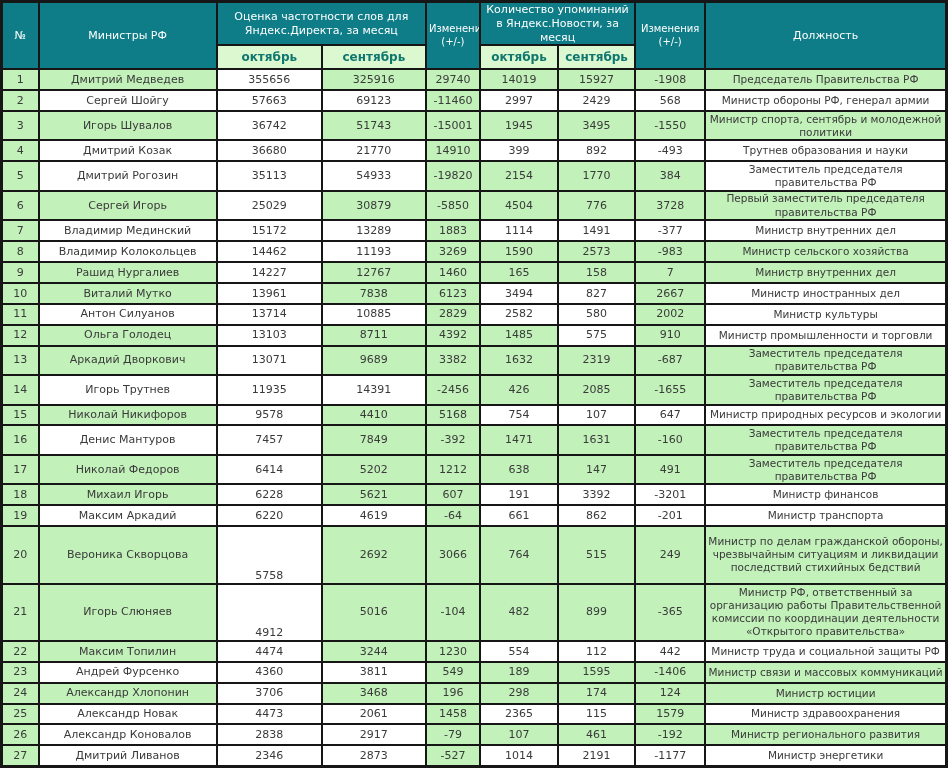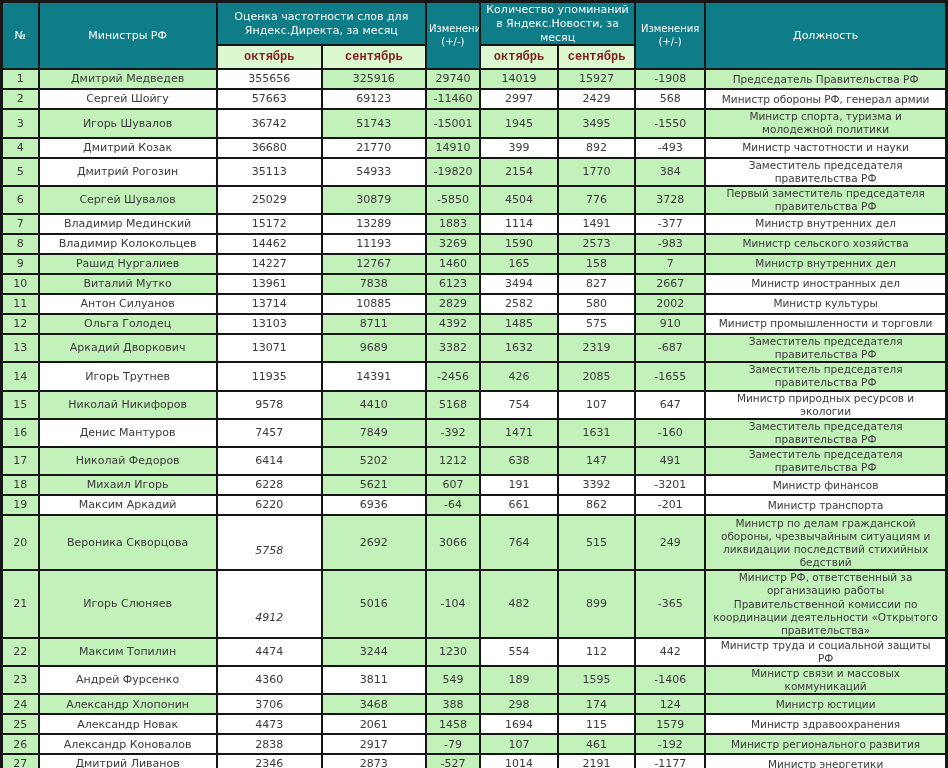--- a/index.html
+++ b/index.html
@@ -17,33 +17,33 @@
     text-align:center;vertical-align:middle;
     padding:0 2px;line-height:1.25;
   }
   table{border:3px solid var(--border);}
   thead th{
     background:var(--teal);color:var(--header-text);
     font-weight:normal;font-size:11px;
   }
   thead th.changes{font-size:10px;}
   thead tr.subrow th{
-    background:var(--subgreen);color:#7f1d1d;
-    font-size:12px;font-weight:bold;height:22px;font-family:Liberation Mono, monospace;
+    background:var(--subgreen);color:#0f766e;
+    font-size:12px;font-weight:bold;height:22px;
   }
   tbody td{
     color:var(--text);font-size:11px;
   }
   tbody td.g{background:var(--green);}
   tbody td.w{background:#ffffff;}
   tbody tr{height:20px;}
   tbody tr.tall{height:55px;}
   td.num{font-size:11px;}
-  td.pos{font-size:10.5px;padding:0 7px;}
-  td.vbottom{vertical-align:bottom;padding-bottom:12px;font-style:italic;}
+  td.pos{font-size:10.5px;padding:0 0;}
+  td.vbottom{vertical-align:bottom;padding-bottom:0;}
   col.c-num{width:37px;}
   col.c-name{width:178px;}
   col.c-doct{width:105px;}
   col.c-dsep{width:104px;}
   col.c-chg1{width:54px;}
   col.c-noct{width:78px;}
   col.c-nsep{width:77px;}
   col.c-chg2{width:70px;}
   col.c-pos{width:241px;}
 </style>
@@ -105,47 +105,47 @@
         </tr>
         <tr>
           <td class="g num">3</td>
           <td class="g">Игорь Шувалов</td>
           <td class="w">36742</td>
           <td class="g">51743</td>
           <td class="g">-15001</td>
           <td class="g">1945</td>
           <td class="g">3495</td>
           <td class="g">-1550</td>
-          <td class="g pos">Министр спорта, туризма и молодежной политики</td>
+          <td class="g pos">Министр спорта, сентябрь и молодежной политики</td>
         </tr>
         <tr>
           <td class="g num">4</td>
           <td class="w">Дмитрий Козак</td>
           <td class="w">36680</td>
           <td class="w">21770</td>
           <td class="g">14910</td>
           <td class="w">399</td>
           <td class="w">892</td>
           <td class="w">-493</td>
-          <td class="w pos">Министр частотности и науки</td>
+          <td class="w pos">Трутнев образования и науки</td>
         </tr>
         <tr>
           <td class="g num">5</td>
           <td class="w">Дмитрий Рогозин</td>
           <td class="w">35113</td>
           <td class="w">54933</td>
           <td class="g">-19820</td>
           <td class="g">2154</td>
           <td class="g">1770</td>
           <td class="g">384</td>
           <td class="w pos">Заместитель председателя правительства РФ</td>
         </tr>
         <tr>
           <td class="g num">6</td>
-          <td class="g">Сергей Шувалов</td>
+          <td class="g">Сергей Игорь</td>
           <td class="w">25029</td>
           <td class="g">30879</td>
           <td class="g">-5850</td>
           <td class="g">4504</td>
           <td class="g">776</td>
           <td class="g">3728</td>
           <td class="g pos">Первый заместитель председателя правительства РФ</td>
         </tr>
         <tr>
           <td class="g num">7</td>
@@ -276,21 +276,21 @@
           <td class="g">607</td>
           <td class="w">191</td>
           <td class="w">3392</td>
           <td class="w">-3201</td>
           <td class="w pos">Министр финансов</td>
         </tr>
         <tr>
           <td class="g num">19</td>
           <td class="w">Максим Аркадий</td>
           <td class="w">6220</td>
-          <td class="w">6936</td>
+          <td class="w">4619</td>
           <td class="g">-64</td>
           <td class="w">661</td>
           <td class="w">862</td>
           <td class="w">-201</td>
           <td class="w pos">Министр транспорта</td>
         </tr>
         <tr class="tall">
           <td class="g num">20</td>
           <td class="g">Вероника Скворцова</td>
           <td class="w vbottom">5758</td>
@@ -332,33 +332,33 @@
           <td class="g">189</td>
           <td class="g">1595</td>
           <td class="g">-1406</td>
           <td class="g pos">Министр связи и массовых коммуникаций</td>
         </tr>
         <tr>
           <td class="g num">24</td>
           <td class="g">Александр Хлопонин</td>
           <td class="w">3706</td>
           <td class="g">3468</td>
-          <td class="g">388</td>
+          <td class="g">196</td>
           <td class="g">298</td>
           <td class="g">174</td>
           <td class="g">124</td>
           <td class="g pos">Министр юстиции</td>
         </tr>
         <tr>
           <td class="g num">25</td>
           <td class="w">Александр Новак</td>
           <td class="w">4473</td>
           <td class="w">2061</td>
           <td class="g">1458</td>
-          <td class="w">1694</td>
+          <td class="w">2365</td>
           <td class="w">115</td>
           <td class="g">1579</td>
           <td class="w pos">Министр здравоохранения</td>
         </tr>
         <tr>
           <td class="g num">26</td>
           <td class="w">Александр Коновалов</td>
           <td class="w">2838</td>
           <td class="w">2917</td>
           <td class="g">-79</td>

